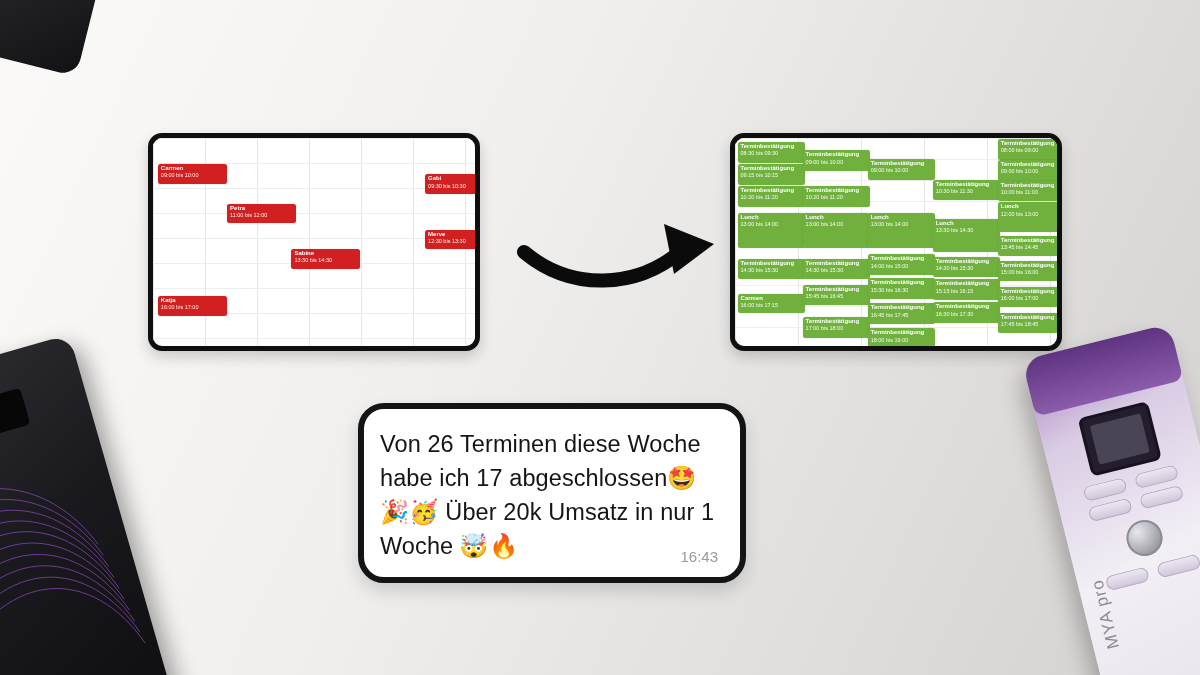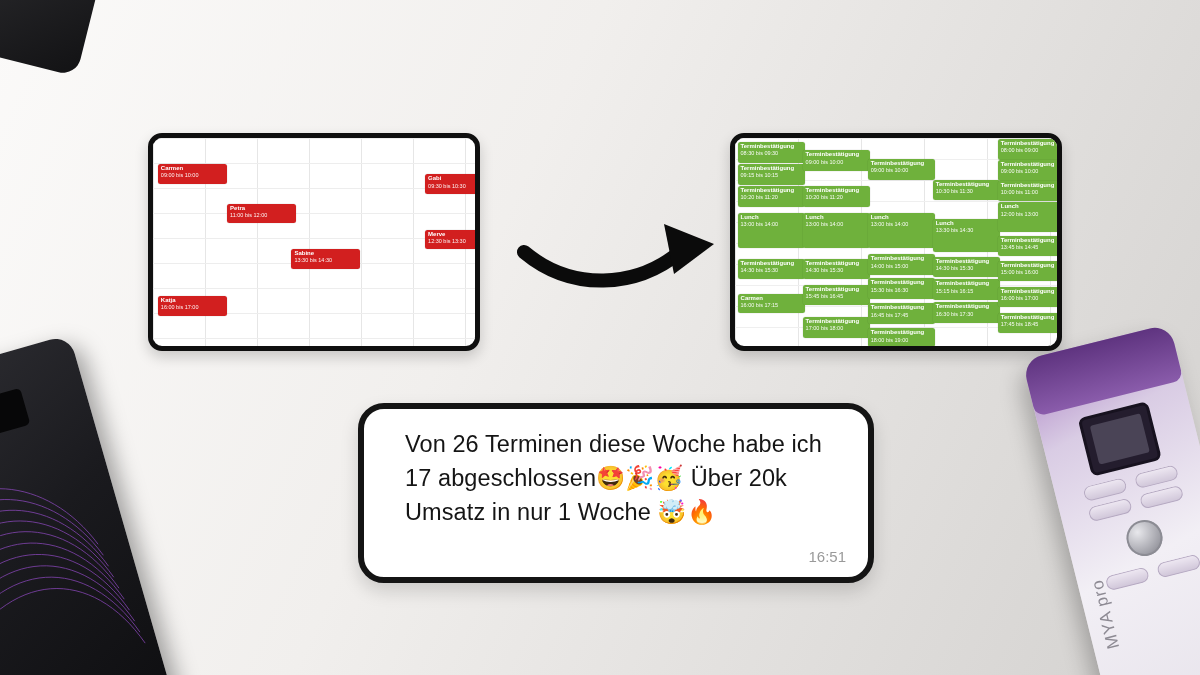--- a/index.html
+++ b/index.html
@@ -24,23 +24,23 @@
               background-size:100% 21px,63px 100%;}
   .appt{position:absolute;border-radius:2.5px;padding:1px 3px;color:#fff;overflow:hidden;
         box-shadow:0 0 0 .5px rgba(0,0,0,.08);}
   .appt-name{font-weight:bold;font-size:6px;line-height:1.2;white-space:nowrap;}
   .appt-time{font-size:5.5px;line-height:1.15;white-space:nowrap;opacity:.95;}
 
   
   .arrow{position:absolute;left:514px;top:210px;}
 
   
-  .bubble{position:absolute;left:358px;top:403px;width:516px;height:180px;background:#fff;
+  .bubble{position:absolute;left:358px;top:403px;width:388px;height:180px;background:#fff;
           border:6px solid #141414;border-radius:26px;box-shadow:0 8px 18px rgba(0,0,0,.15);
-          box-sizing:border-box;padding:18px 41px;}
+          box-sizing:border-box;padding:18px 16px;}
   .bubble-text{margin:0;font-size:23.5px;line-height:1.45;color:#151515;letter-spacing:.1px;}
   .bubble-time{position:absolute;right:22px;bottom:12px;font-size:15px;color:#9a9a9a;}
 
   
   .device-left{position:absolute;left:-58px;top:352px;width:190px;height:430px;
     background:linear-gradient(150deg,#2e2e33 0%,#1a1a1e 45%,#0c0c0e 100%);
     border-radius:20px;transform:rotate(-16deg);box-shadow:8px 10px 22px rgba(0,0,0,.35);}
   .device-left .patch{position:absolute;left:84px;top:38px;width:44px;height:38px;
     background:#070708;border-radius:5px;}
   .device-left svg{position:absolute;inset:0;}
@@ -229,21 +229,21 @@
         </div>
         <div class="appt" style="left: 81.6%; top: 84%; width: 18%; height: 9%; background: rgb(111, 177, 60);">
           <div class="appt-name">Terminbestätigung</div>
           <div class="appt-time">17:45 bis 18:45</div>
         </div>
       </div>
   </div>
 
   <div class="bubble">
     <p class="bubble-text">Von 26 Terminen diese Woche habe ich 17 abgeschlossen🤩🎉🥳 Über 20k Umsatz in nur 1 Woche 🤯🔥</p>
-    <span class="bubble-time">16:51</span>
+    <span class="bubble-time">16:43</span>
   </div>
 
   <div class="device-left">
     <div class="patch"></div>
     <svg width="190" height="430" viewBox="0 0 190 430">
       <g fill="none" stroke="#9b4fd1" stroke-width="0.8" opacity="0.75">
         <path d="M-10,150 C 50,100 130,130 160,210"></path>
         <path d="M-10,165 C 52,112 132,140 162,222"></path>
         <path d="M-10,180 C 54,124 134,150 164,234"></path>
         <path d="M-10,195 C 56,136 136,160 166,246"></path>

